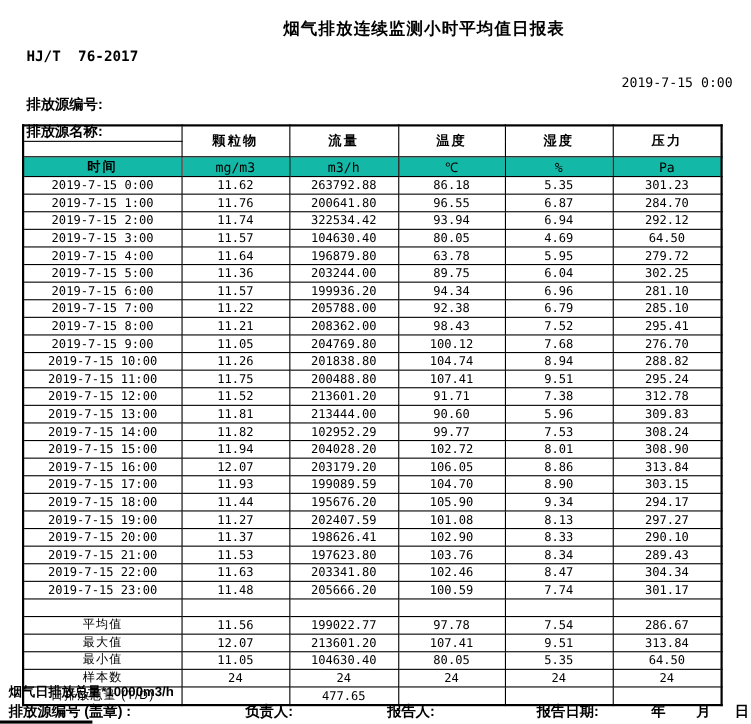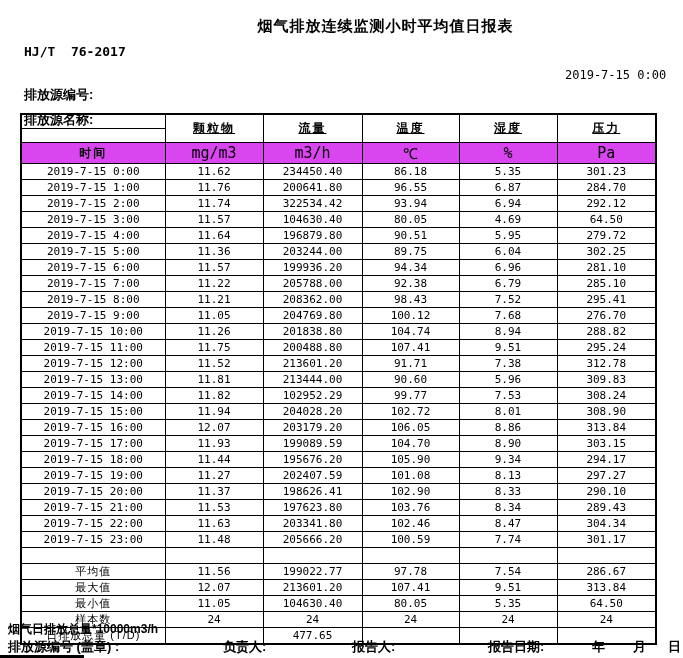--- a/index.html
+++ b/index.html
@@ -29,22 +29,22 @@
     position:absolute; left:20px; top:113px; width:637px;
     border-collapse:collapse; table-layout:fixed;
     border:2px solid #000;
   }
   table.report td, table.report th {
     border:1px solid #000; padding:0; margin:0;
     text-align:center; vertical-align:middle;
     white-space:nowrap; overflow:hidden;
   }
   tr.h1 td, tr.h2 td { height:13px; }
-  th.pollutant { font-size:12px; font-weight:bold; letter-spacing:2px;text-decoration:underline; }
-  tr.units td { height:16px; font-size:15px; }
+  th.pollutant { font-size:12px; font-weight:bold; letter-spacing:2px; }
+  tr.units td { height:16px; font-size:12px; }
   tr.units td.time-head { font-size:12px; font-weight:bold; letter-spacing:2px; }
   tr.data-row td, tr.blank-row td, tr.summary-row td { height:15px; font-size:11px; line-height:15px; }
   td.num, td.time-cell { font-family:"DejaVu Sans Mono", monospace; font-size:11px; }
   td.sum-label { font-family:"Liberation Sans", sans-serif; font-size:12px; letter-spacing:1px; }
 
   .note {
     position:absolute; left:8px; top:621px;
     font-size:12px; font-weight:bold;
   }
   .sign-line { position:absolute; left:0; top:638px; width:683px; height:18px; font-size:13px; font-weight:bold; }
@@ -87,34 +87,34 @@
         <td></td>
         <th class="pollutant" rowspan="2">颗粒物</th>
         <th class="pollutant" rowspan="2">流量</th>
         <th class="pollutant" rowspan="2">温度</th>
         <th class="pollutant" rowspan="2">湿度</th>
         <th class="pollutant" rowspan="2">压力</th>
       </tr>
       <tr class="h2">
         <td></td>
       </tr>
-      <tr class="units" id="units-row" style="background: #d946ef;">
+      <tr class="units" id="units-row" style="background: #14b8a6;">
         <td class="time-head">时间</td>
         <td class="mono">mg/m3</td>
         <td class="mono">m3/h</td>
         <td class="mono">℃</td>
         <td class="mono">%</td>
         <td class="mono">Pa</td>
       </tr>
     </thead>
     <tbody id="tbody-rows">
         <tr class="data-row">
           <td class="time-cell">2019-7-15 0:00</td>
           <td class="num">11.62</td>
-          <td class="num">234450.40</td>
+          <td class="num">263792.88</td>
           <td class="num">86.18</td>
           <td class="num">5.35</td>
           <td class="num">301.23</td>
         </tr>
         <tr class="data-row">
           <td class="time-cell">2019-7-15 1:00</td>
           <td class="num">11.76</td>
           <td class="num">200641.80</td>
           <td class="num">96.55</td>
           <td class="num">6.87</td>
@@ -133,21 +133,21 @@
           <td class="num">11.57</td>
           <td class="num">104630.40</td>
           <td class="num">80.05</td>
           <td class="num">4.69</td>
           <td class="num">64.50</td>
         </tr>
         <tr class="data-row">
           <td class="time-cell">2019-7-15 4:00</td>
           <td class="num">11.64</td>
           <td class="num">196879.80</td>
-          <td class="num">90.51</td>
+          <td class="num">63.78</td>
           <td class="num">5.95</td>
           <td class="num">279.72</td>
         </tr>
         <tr class="data-row">
           <td class="time-cell">2019-7-15 5:00</td>
           <td class="num">11.36</td>
           <td class="num">203244.00</td>
           <td class="num">89.75</td>
           <td class="num">6.04</td>
           <td class="num">302.25</td>

